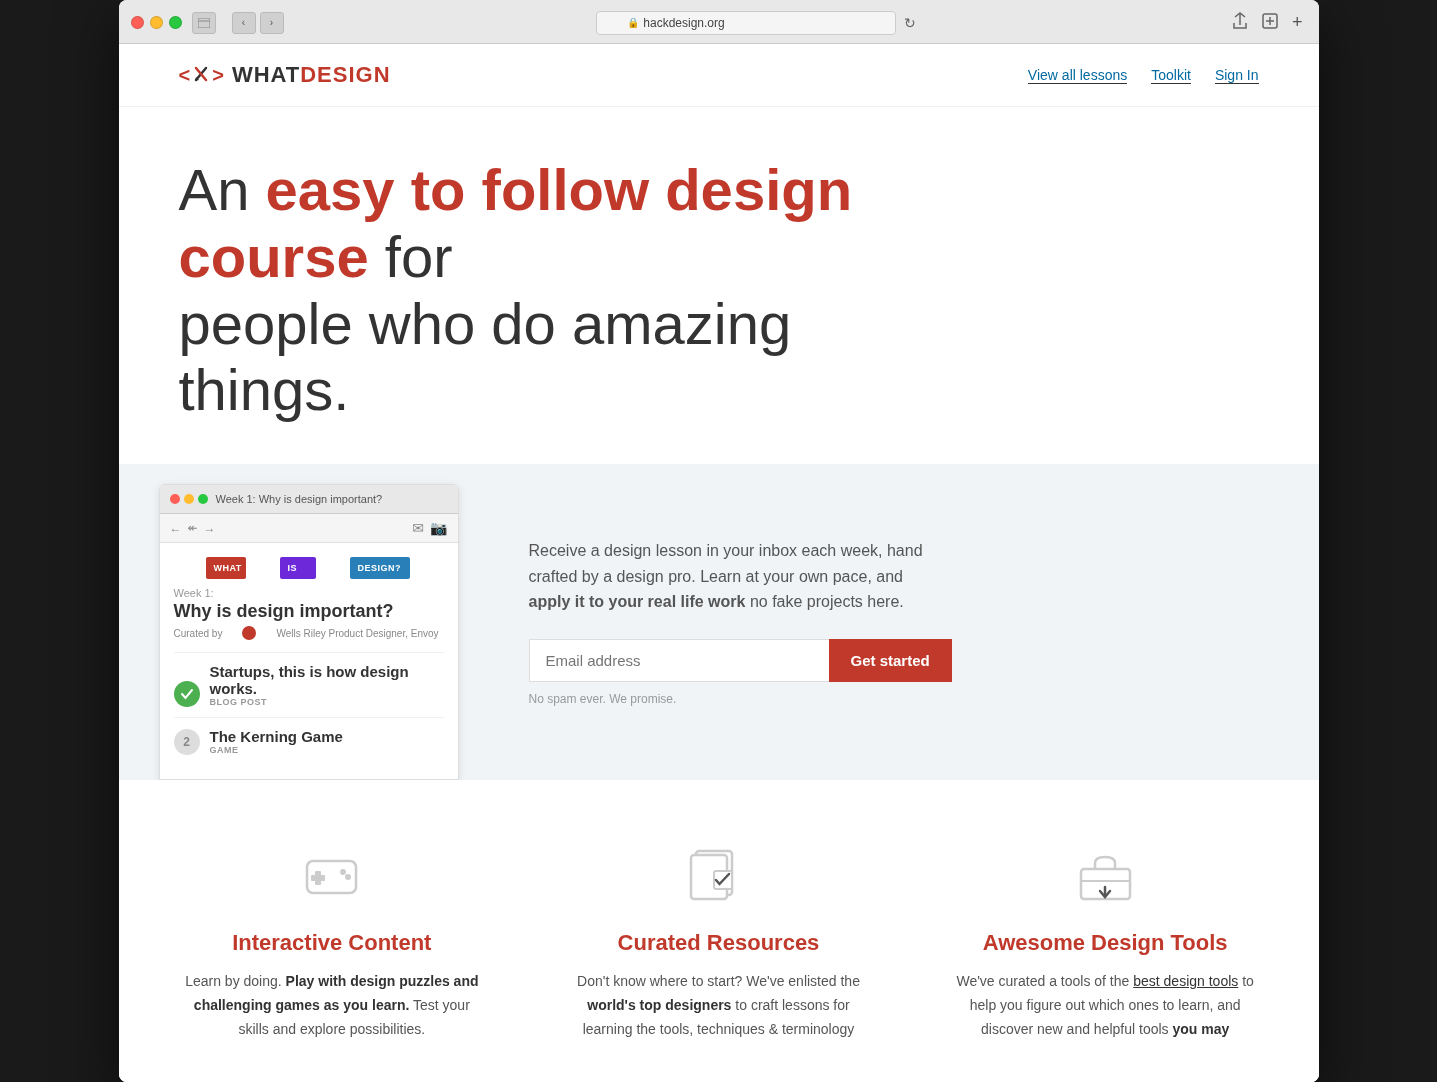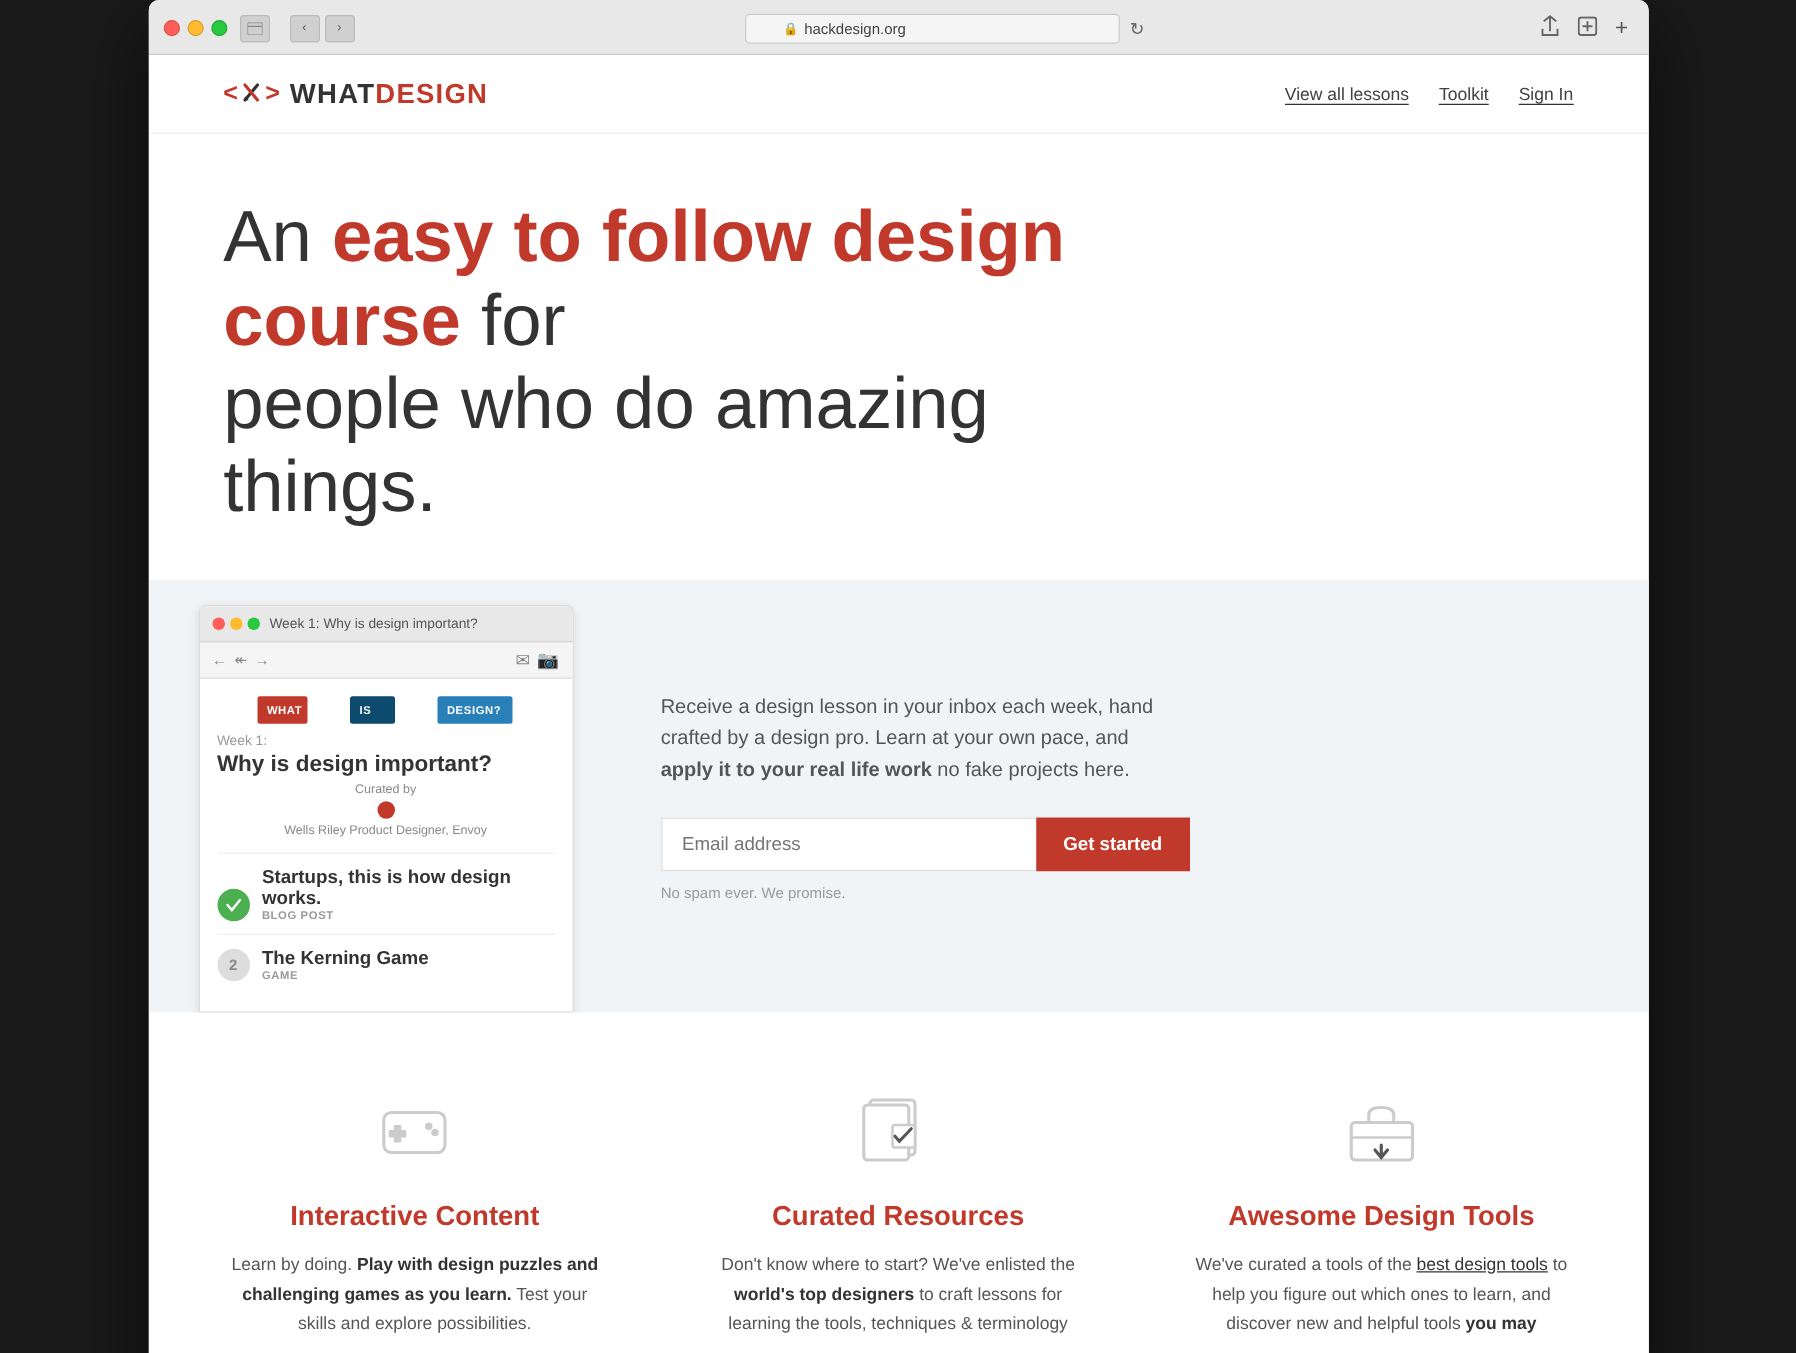--- a/index.html
+++ b/index.html
@@ -181,21 +181,21 @@
     }
 
     .site-nav {
       display: flex;
       gap: 24px;
       align-items: center;
     }
 
     .site-nav a {
       text-decoration: none;
-      color: #404040;
+      color: #0369a1;
       font-size: 14px;
       border-bottom: 1px solid #333;
     }
 
     
     .hero {
       padding: 50px 60px 40px;
     }
 
     .hero h1 {
@@ -303,23 +303,22 @@
       font-weight: 600;
       color: #333;
       margin-bottom: 4px;
     }
 
     .mock-curated-by {
       font-size: 10px;
       color: #888;
       display: flex;
       align-items: center;
-      gap: 4px;
+      gap: 20px;
       margin-bottom: 12px;
-      flex-direction: column;
     }
 
     .mock-curated-img {
       width: 14px;
       height: 14px;
       border-radius: 50%;
       background: #c0392b;
     }
 
     .mock-item {
@@ -594,21 +593,21 @@
             <span class="mock-nav-arrow">↞</span>
             <span class="mock-nav-arrow">→</span>
             <div class="mock-nav-icons">
               <span class="mock-nav-icon">✉</span>
               <span class="mock-nav-icon">📷</span>
             </div>
           </div>
           <div class="mock-email-content">
             <div class="mock-colorbar">
               <div class="mock-colorbar-item" style="background:#c0392b; width:40px;">WHAT</div>
-              <div class="mock-colorbar-item" style="background:#0c4a6e; width:36px;">IS</div>
+              <div class="mock-colorbar-item" style="background:#6d28d9; width:36px;">IS</div>
               <div class="mock-colorbar-item" style="background:#2980b9; width:60px;">DESIGN?</div>
             </div>
             <div class="mock-week-label">Week 1:</div>
             <div class="mock-email-title">Why is design important?</div>
             <div class="mock-curated-by">
               <span>Curated by</span>
               <span class="mock-curated-img"></span>
               <span>Wells Riley Product Designer, Envoy</span>
             </div>
             <div class="mock-item">

